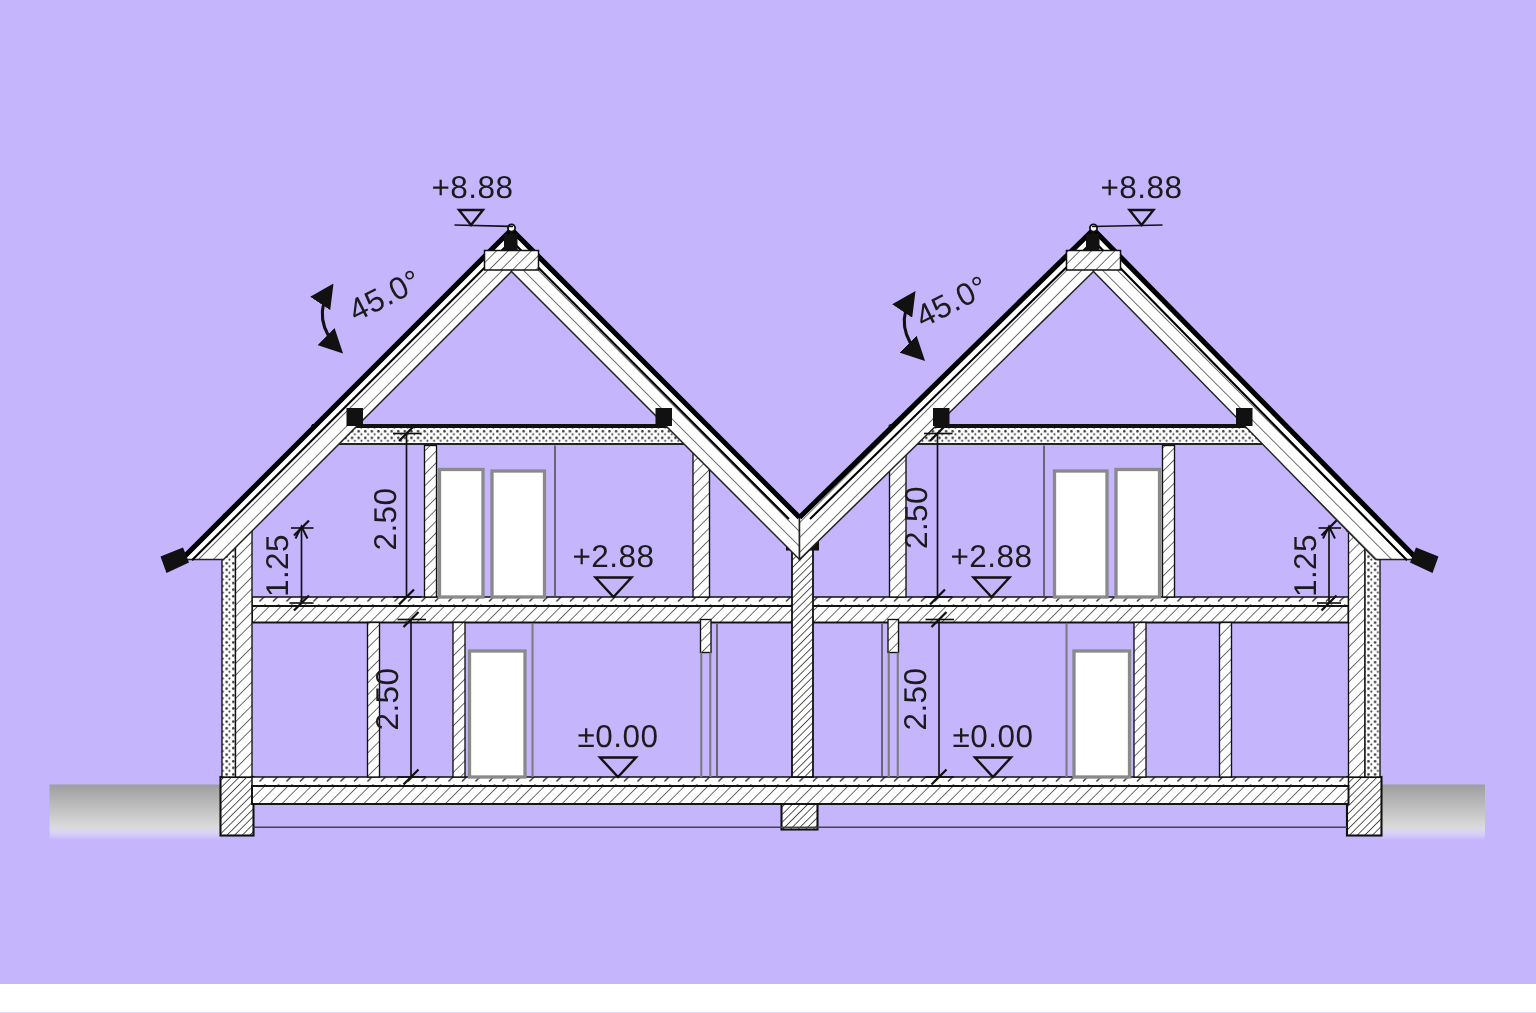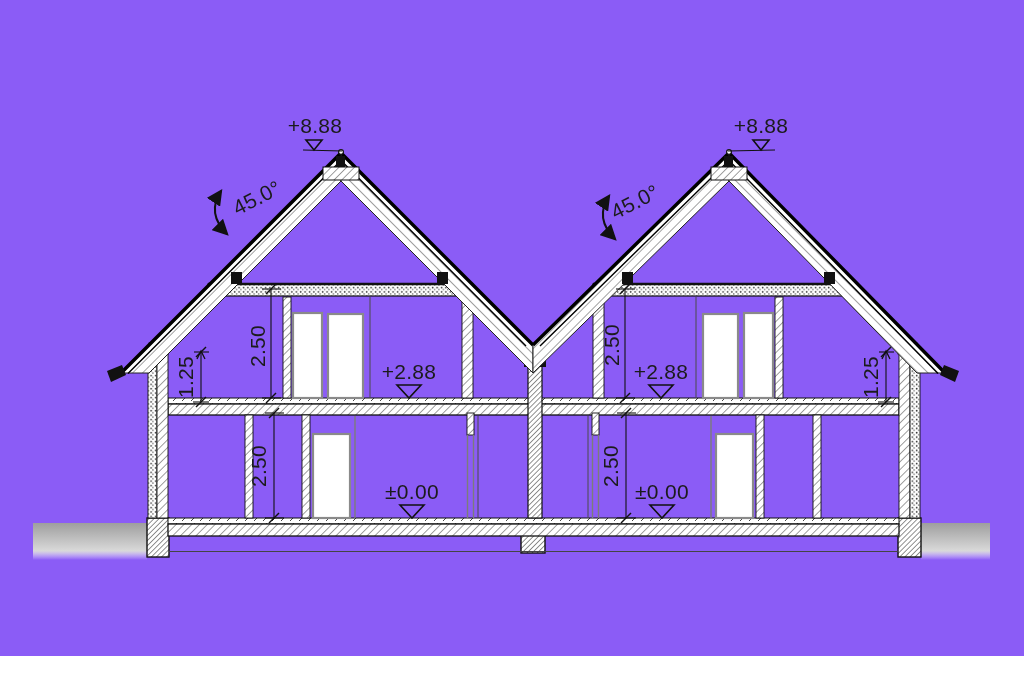--- a/index.html
+++ b/index.html
@@ -1,16 +1,16 @@
 <!DOCTYPE html>
 <html><head>
 <meta charset="utf-8">
 <style>
   html,body{margin:0;padding:0;background:#fff;}
-  .stage{position:relative;width:1024px;height:656px;background:#8b5cf6;overflow:hidden;
+  .stage{position:relative;width:1024px;height:656px;background:#c4b5fd;overflow:hidden;
          font-family:"Liberation Sans",sans-serif;}
   .stage svg{position:absolute;left:0;top:0;}
   .lbl{position:absolute;font-size:21px;color:#1b1b1b;white-space:nowrap;
        transform:translate(-50%,-50%);letter-spacing:.3px;}
   .r90{transform:translate(-50%,-50%) rotate(-90deg);}
   .rA{transform:translate(-50%,-50%) rotate(-27deg);}
 </style>
 </head>
 <body>
 

